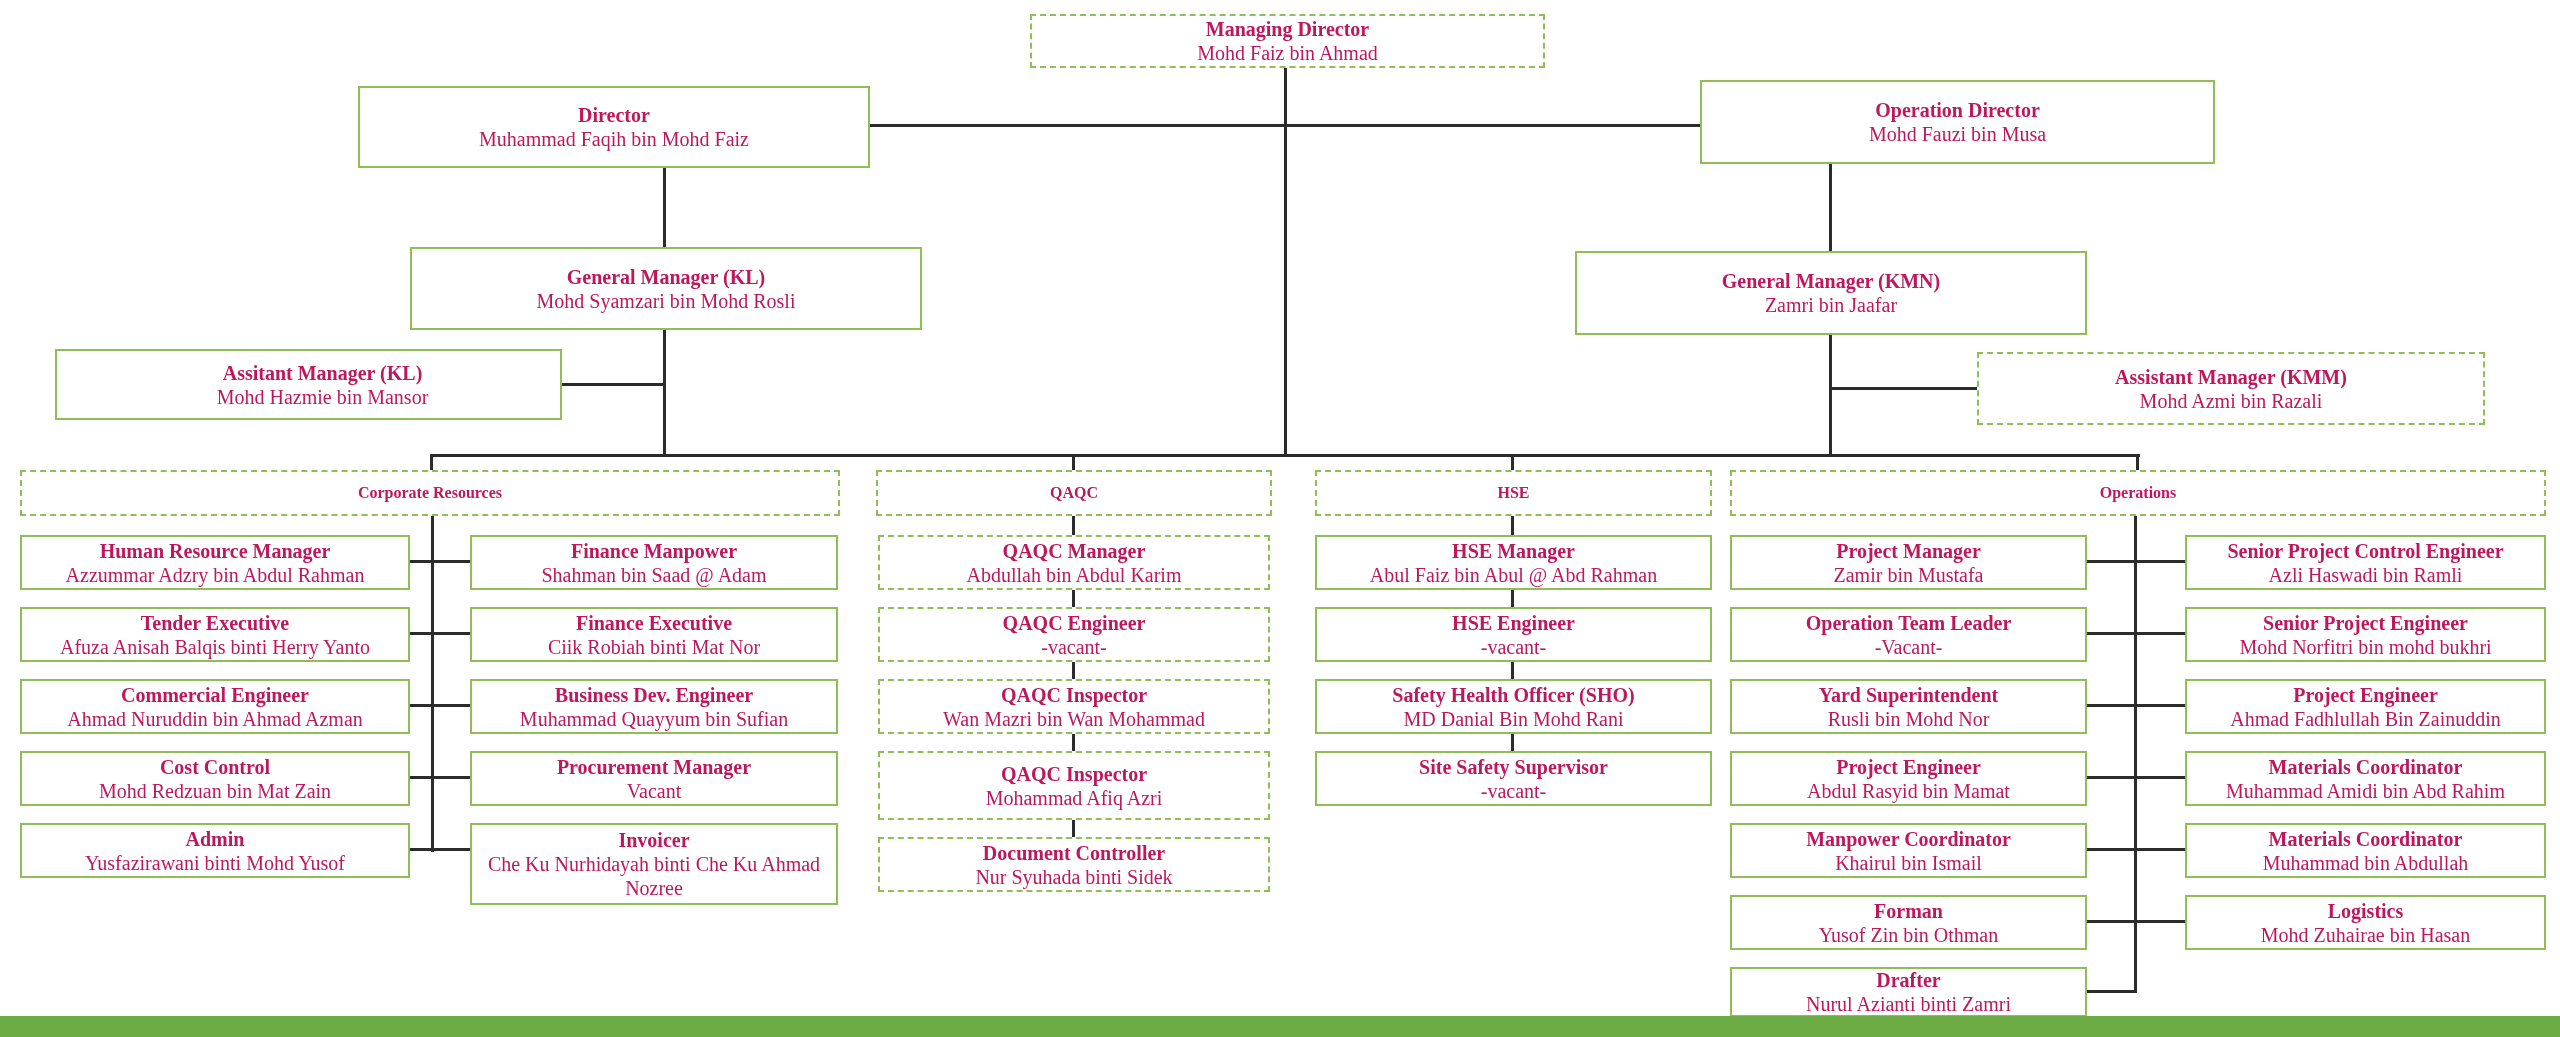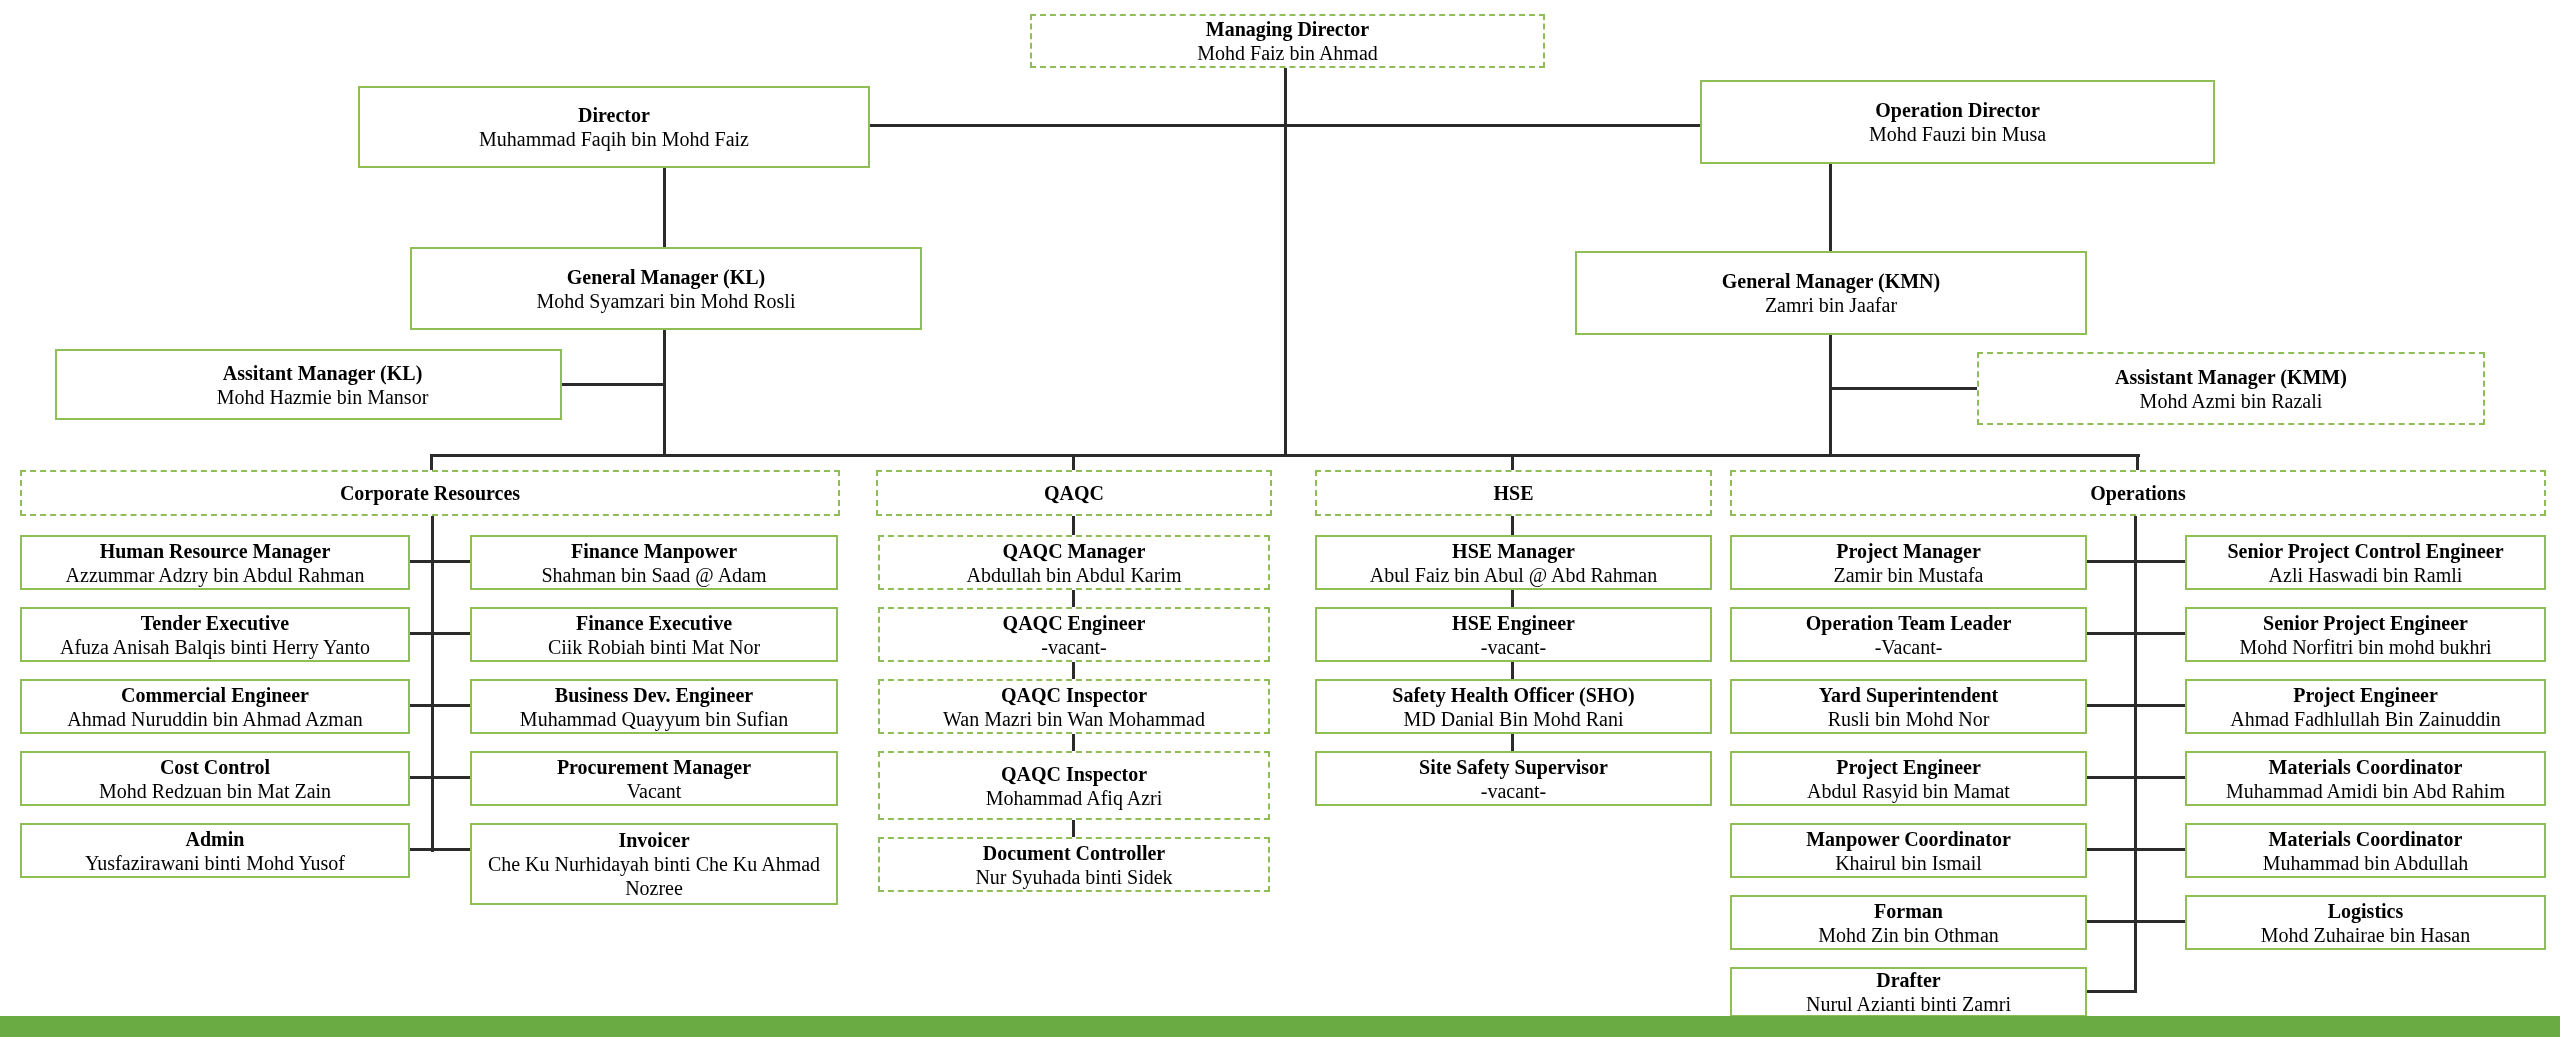--- a/index.html
+++ b/index.html
@@ -2,40 +2,40 @@
 <html><head>
 <meta charset="utf-8">
 <style>
   html,body{margin:0;padding:0;background:#ffffff;}
   .canvas{
     position:relative;
     width:2560px;height:1037px;
     background:#ffffff;
     overflow:hidden;
     font-family:"Liberation Serif","DejaVu Serif",serif;
-    color:#000000;
+    color:#be185d;
   }
   
   .box{
     position:absolute;
     box-sizing:border-box;
     background:#ffffff;
     border:2px solid #8fbe56;
     display:flex;
     flex-direction:column;
     align-items:center;
     justify-content:center;
     text-align:center;
     z-index:2;
     padding:1px 6px;
   }
   .box.dashed{border-style:dashed;}
   .t{font-weight:bold;font-size:20px;line-height:24px;}
   .n{font-size:20px;line-height:24px;}
-  .header .t{font-size:20px;}
+  .header .t{font-size:16px;}
 
   
   .col{
     position:absolute;
     display:flex;
     flex-direction:column;
     gap:17px;
     z-index:2;
   }
   .col .box{position:relative;width:100%;height:55px;}
@@ -237,21 +237,21 @@
       <div class="box">
         <div class="t">Project Engineer</div>
         <div class="n">Abdul Rasyid bin Mamat</div>
       </div>
       <div class="box">
         <div class="t">Manpower Coordinator</div>
         <div class="n">Khairul bin Ismail</div>
       </div>
       <div class="box">
         <div class="t">Forman</div>
-        <div class="n">Mohd Zin bin Othman</div>
+        <div class="n">Yusof Zin bin Othman</div>
       </div>
       <div class="box">
         <div class="t">Drafter</div>
         <div class="n">Nurul Azianti binti Zamri</div>
       </div>
     </div>
   <div class="col" data-list="staff.operations_right" style="left:2185px;top:535px;width:361px;">
       <div class="box">
         <div class="t">Senior Project Control Engineer</div>
         <div class="n">Azli Haswadi bin Ramli</div>

